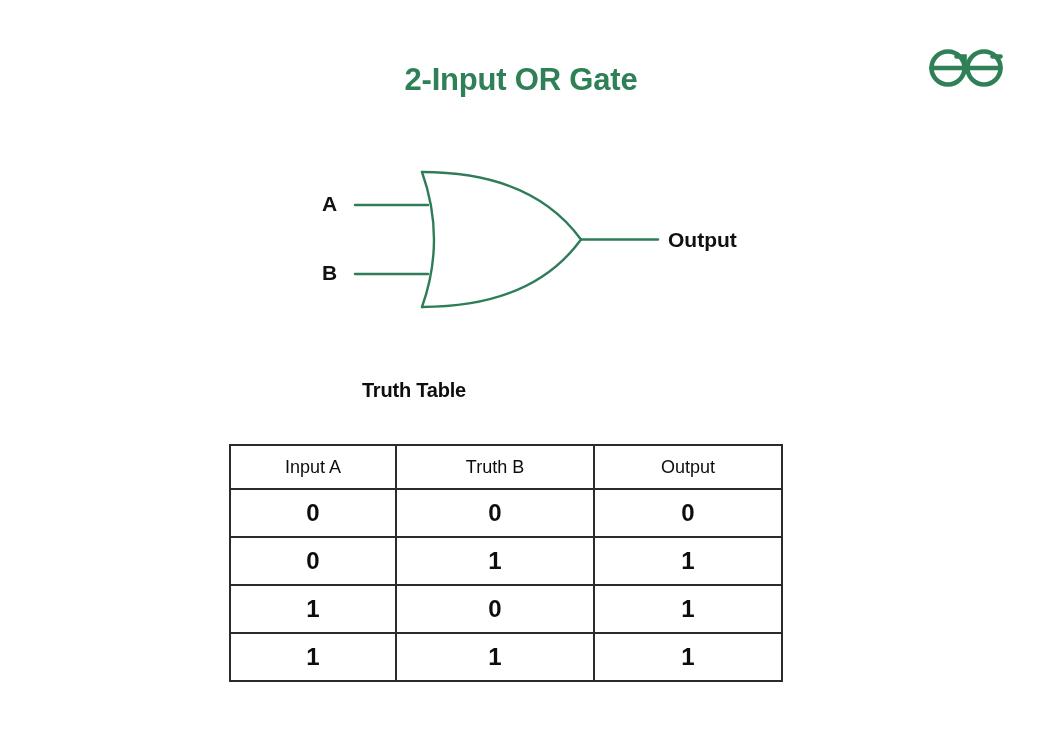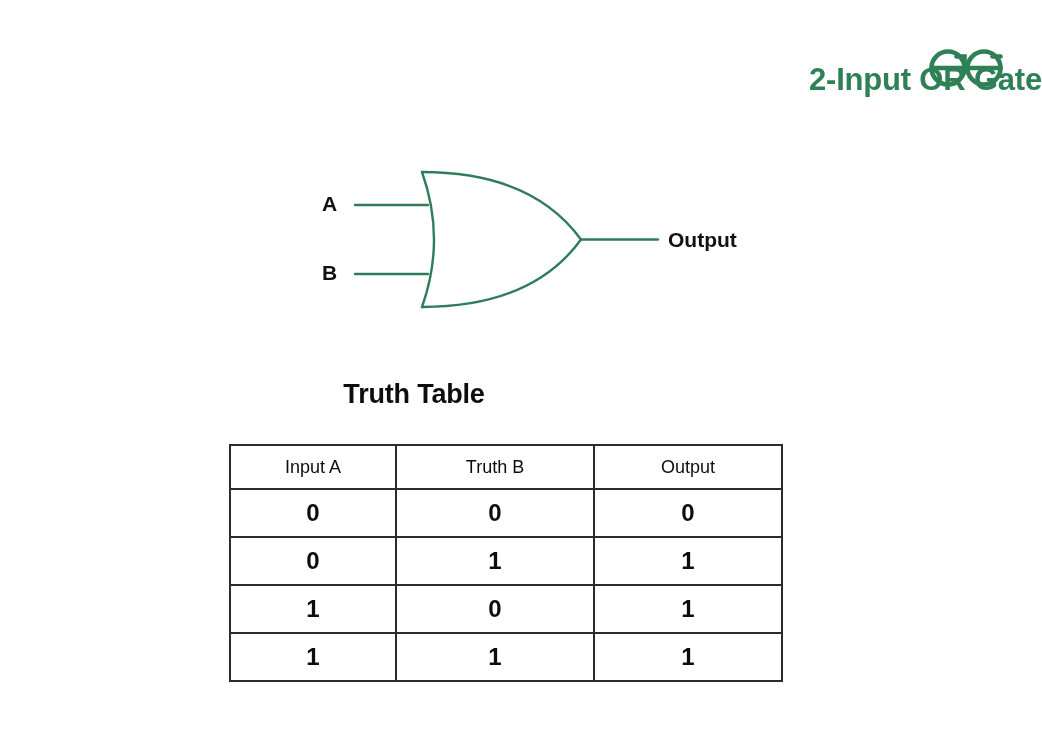--- a/index.html
+++ b/index.html
@@ -24,21 +24,21 @@
     width: 80px;
     height: 48px;
   }
 
   
   #page-title {
     position: absolute;
     left: 0;
     top: 62px;
     width: 1042px;
-    text-align: right;
+    text-align: center;
     font-size: 31px;
     font-weight: bold;
     color: #2f8056;
     letter-spacing: -0.2px;
     white-space: nowrap;
   }
 
   
   #gate-diagram {
     position: absolute;
@@ -58,21 +58,21 @@
   #input-b-label { left: 22px; top: 106px; }
   #output-label  { left: 368px; top: 73px; }
 
   
   #truth-table-heading {
     position: absolute;
     left: 0;
     top: 379px;
     width: 828px;
     text-align: center;
-    font-size: 27px;
+    font-size: 20px;
     font-weight: bold;
     color: #0d0d0d;
     letter-spacing: -0.2px;
     white-space: nowrap;
   }
 
   #truth-table {
     position: absolute;
     left: 229px;
     top: 444px;

